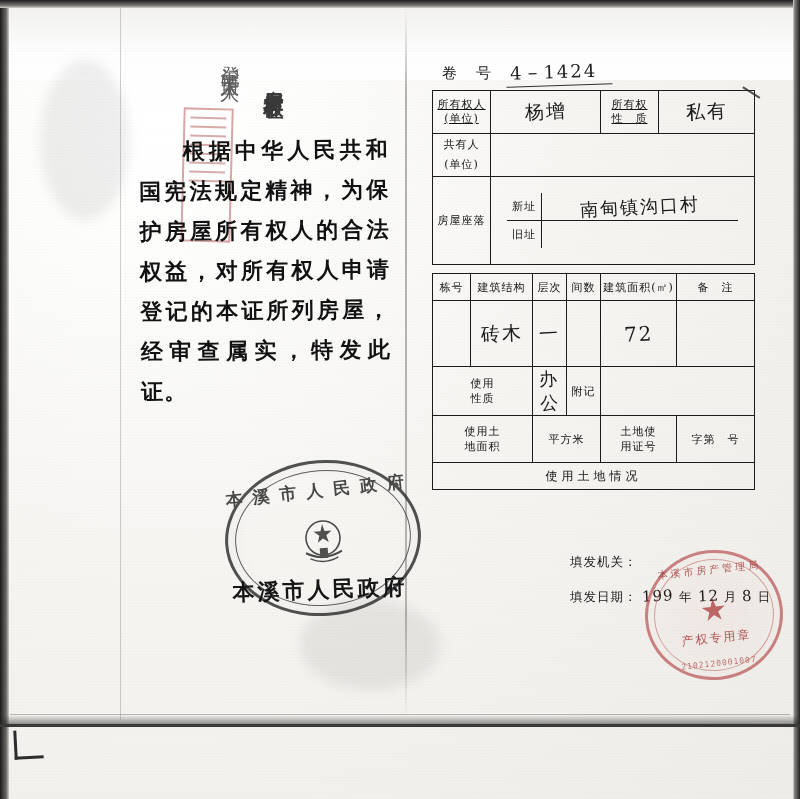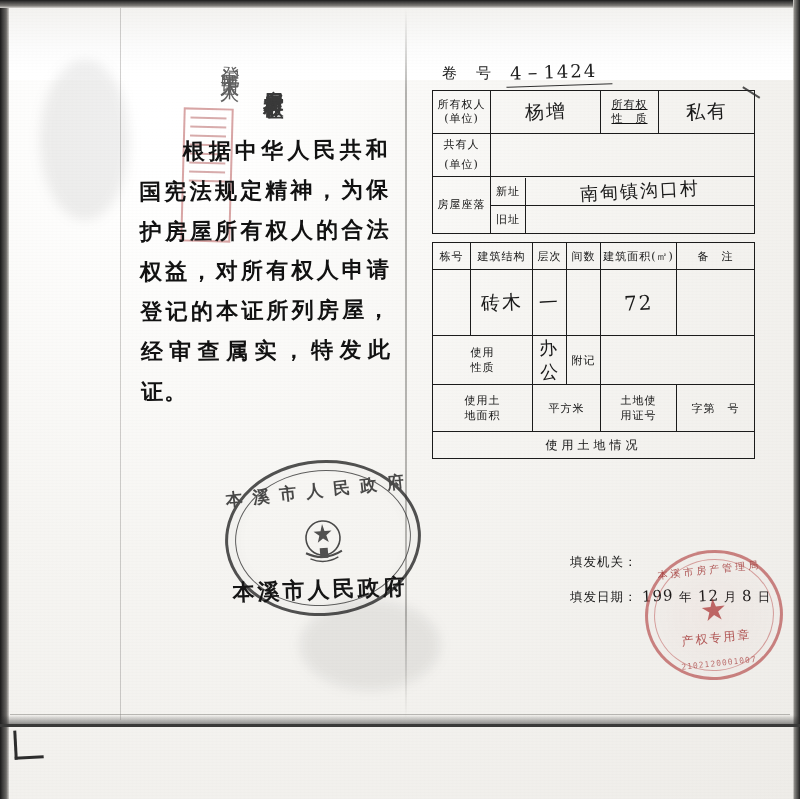--- a/index.html
+++ b/index.html
@@ -393,21 +393,21 @@
     <table class="doc">
       <colgroup>
         <col style="width:58px">
           <col style="width:110px">
         <col style="width:58px">
           <col style="width:96px">
       </colgroup>
 
       <tbody>
           <tr>
-        <td class="lbl" style="height:42px;">
+        <td class="lbl" style="height:42px;text-decoration:underline;">
           <div style="white-space:pre-line;line-height:14px;">所有权人
 (单位)</div>
         </td>
         <td>
           <span class="hand slant" style="font-size:19px">杨增</span>
         </td>
         <td class="lbl">
           <div style="white-space:pre-line;line-height:14px;text-decoration:underline;">所有权
 性　质</div>
         </td>
@@ -423,21 +423,21 @@
         </td>
         <td colspan="3">
           <span class="hand"></span>
         </td>
       </tr>
 
       <tr>
         <td class="lbl" style="height:56px;margin-top:37px;">
           <div style="line-height:14px;">房屋座落</div>
         </td>
-        <td colspan="3" style="padding:0;">
+        <td colspan="3" style="padding:16px;">
           <div class="subline top">
             <div class="sl-lbl">新址</div>
             <div class="sl-val">
                   <span class="hand slant" style="font-size:18px">南甸镇沟口村</span>
                 </div>
           </div>
           <div class="subline">
             <div class="sl-lbl">旧址</div>
             <div class="sl-val">
                   <span class="hand"></span>

